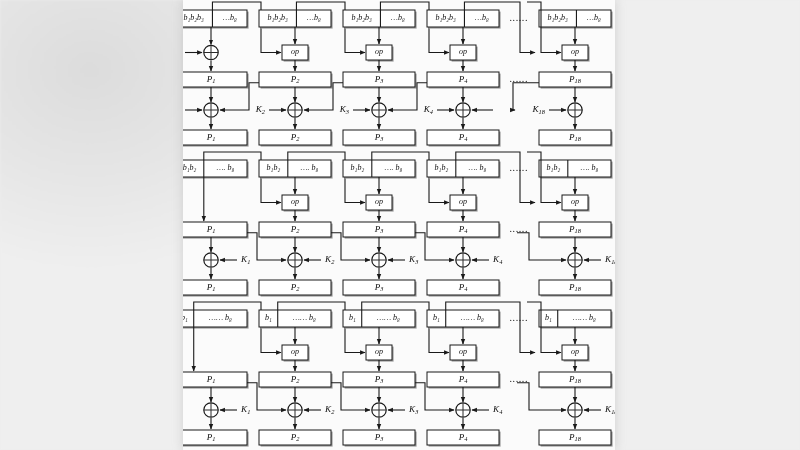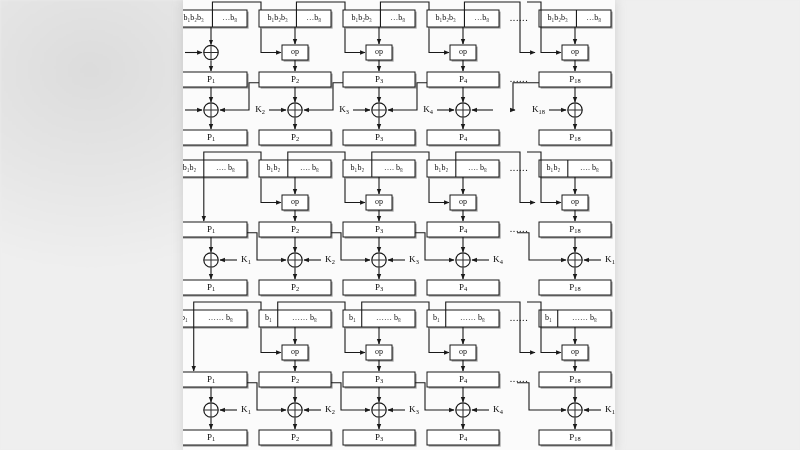--- a/index.html
+++ b/index.html
@@ -28,20 +28,21 @@
   }
   #figure {
     position: absolute;
     left: 183px;
     top: 0px;
     width: 432px;
     height: 450px;
     background: #fbfbfb;
     box-shadow: 0 0 10px rgba(150,150,150,0.35);
     overflow: hidden;
+    font-style: italic;
   }
   svg.diagram {
     position: absolute;
     left: 0;
     top: 0;
     display: block;
   }
   .nodebox {
     fill: #ffffff;
     stroke: #1a1a1a;

